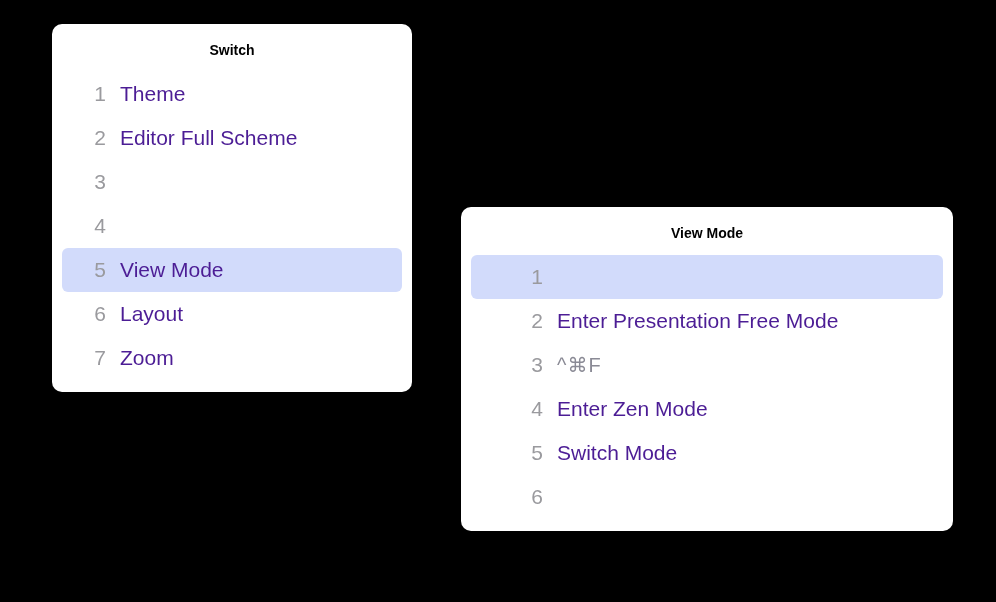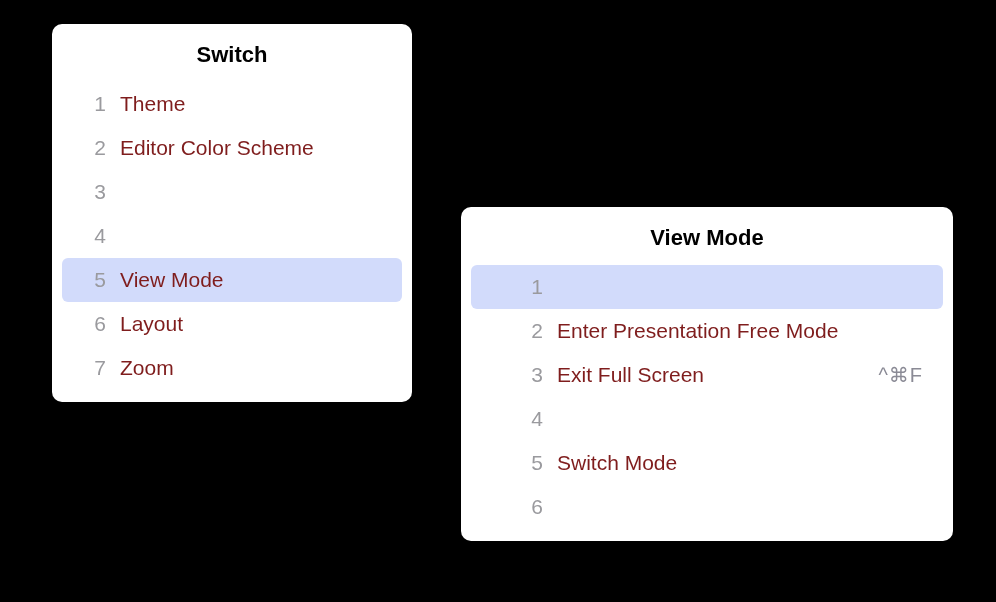--- a/index.html
+++ b/index.html
@@ -30,21 +30,21 @@
       width: 360px;
     }
 
     .popup-viewmode {
       left: 461px;
       top: 207px;
       width: 492px;
     }
 
     .popup-title {
-      font-size: 22px;
+      font-size: 14px;
       font-weight: 700;
       text-align: center;
       padding: 18px 0 14px 0;
       color: #000000;
     }
 
     .menu-list {
       list-style: none;
     }
 
@@ -66,21 +66,21 @@
       width: 26px;
       text-align: right;
       font-size: 21px;
       color: #9a9a9e;
       margin-right: 14px;
       font-weight: 400;
     }
 
     .item-label {
       font-size: 21px;
-      color: #7f1d1d;
+      color: #4c1d95;
       flex: 1;
     }
 
     .item-shortcut {
       font-size: 20px;
       color: #8a8a95;
       letter-spacing: 1px;
     }
 
     .popup-viewmode .item-number {
@@ -96,21 +96,21 @@
 
 <div class="popup popup-switch">
   <div class="popup-title">Switch</div>
   <ul class="menu-list">
     <li class="menu-item">
       <span class="item-number">1</span>
       <span class="item-label">Theme</span>
     </li>
     <li class="menu-item">
       <span class="item-number">2</span>
-      <span class="item-label">Editor Color Scheme</span>
+      <span class="item-label">Editor Full Scheme</span>
     </li>
     <li class="menu-item">
       <span class="item-number">3</span>
     </li>
     <li class="menu-item">
       <span class="item-number">4</span>
     </li>
     <li class="menu-item selected">
       <span class="item-number">5</span>
       <span class="item-label">View Mode</span>
@@ -133,25 +133,25 @@
       <span class="item-number">1</span>
       <span class="item-shortcut"></span>
     </li>
     <li class="menu-item">
       <span class="item-number">2</span>
       <span class="item-label">Enter Presentation Free Mode</span>
       <span class="item-shortcut"></span>
     </li>
     <li class="menu-item">
       <span class="item-number">3</span>
-      <span class="item-label">Exit Full Screen</span>
       <span class="item-shortcut">^⌘F</span>
     </li>
     <li class="menu-item">
       <span class="item-number">4</span>
+      <span class="item-label">Enter Zen Mode</span>
       <span class="item-shortcut"></span>
     </li>
     <li class="menu-item">
       <span class="item-number">5</span>
       <span class="item-label">Switch Mode</span>
       <span class="item-shortcut"></span>
     </li>
     <li class="menu-item">
       <span class="item-number">6</span>
       <span class="item-shortcut"></span>

